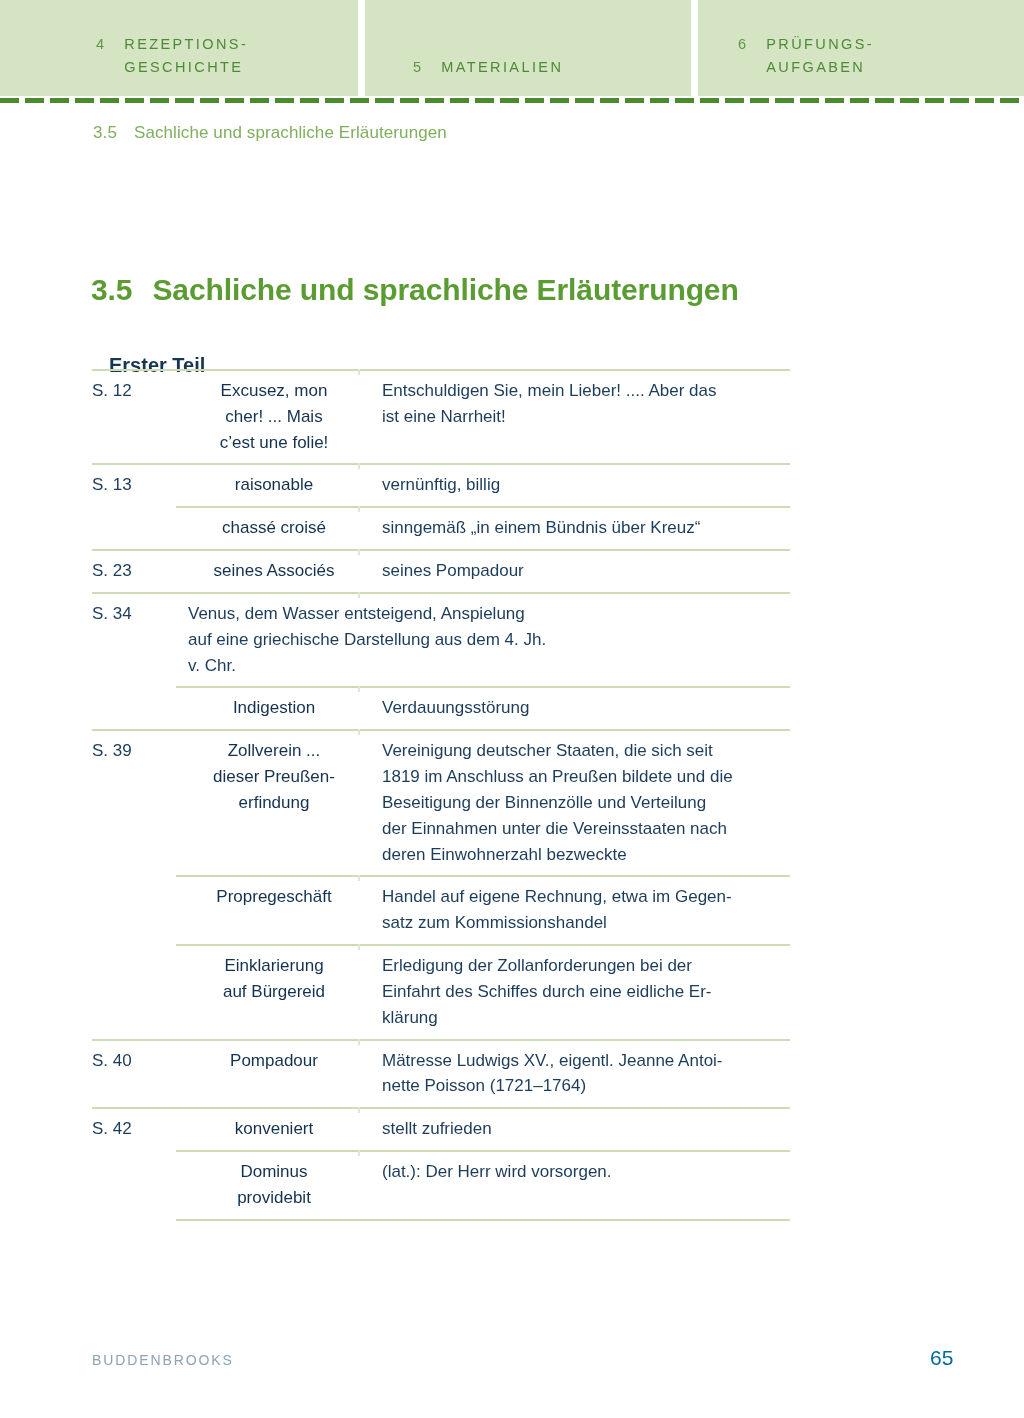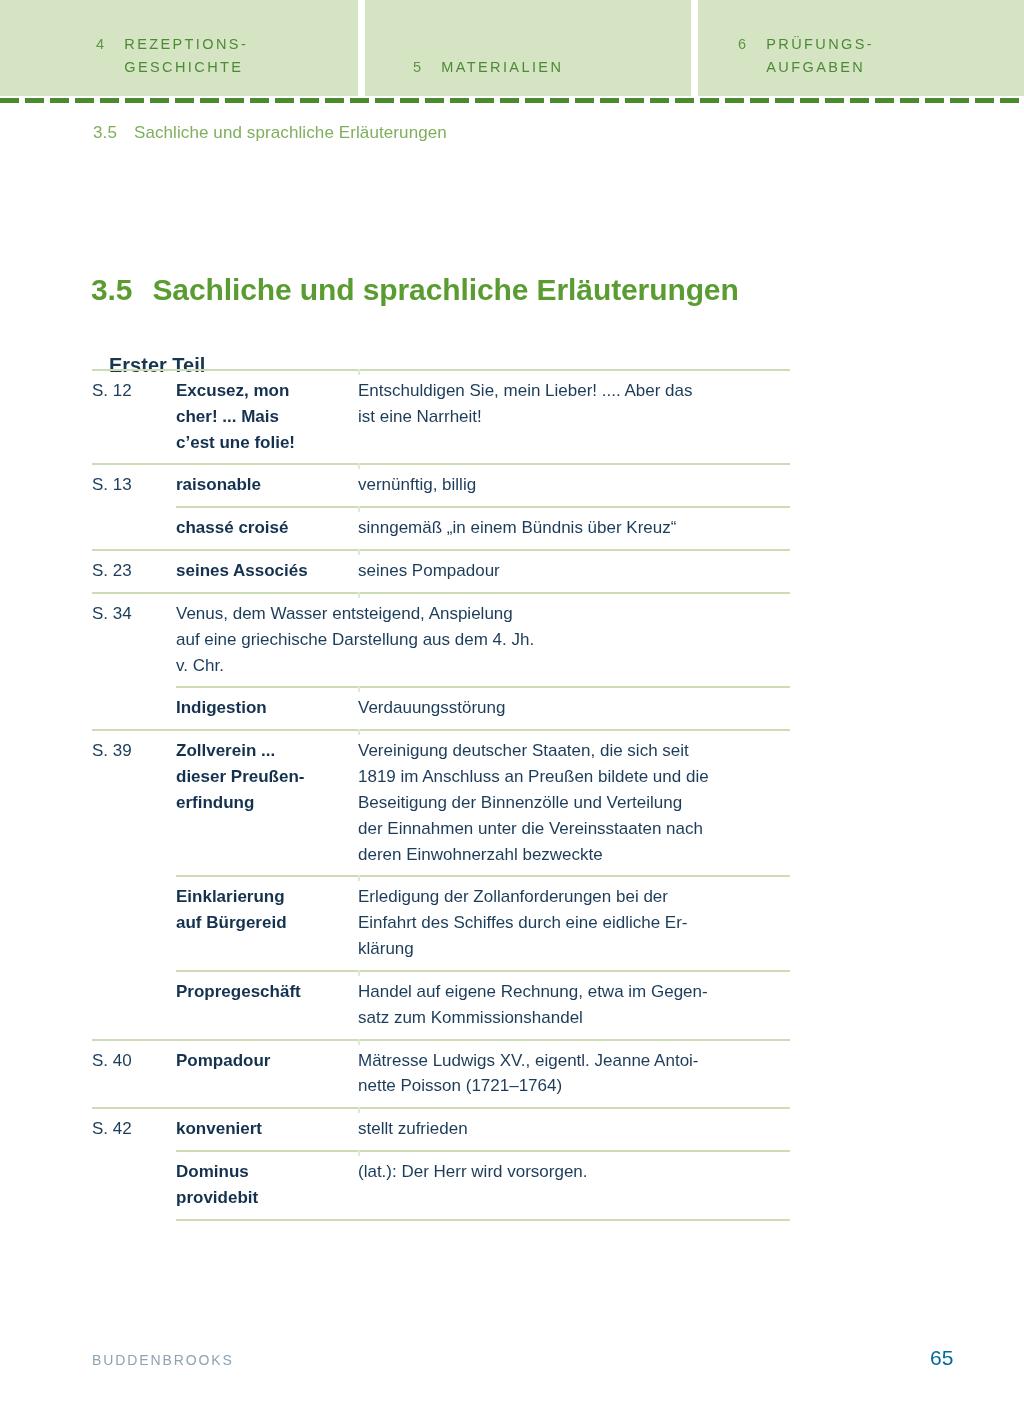--- a/index.html
+++ b/index.html
@@ -111,20 +111,21 @@
     position: absolute;
     top: 369px;
     left: 92px;
     width: 698px;
   }
   .g-row {
     display: flex;
     position: relative;
     padding-top: 9px;
     padding-bottom: 8px;
+    gap: 12px;
   }
   
   .g-row.rule-full::before {
     content: "";
     position: absolute;
     top: 0; left: 0;
     width: 698px;
     height: 2px;
     background: #cddcb4;
   }
@@ -159,25 +160,26 @@
     color: #1c3c5a;
     font-size: 17px;
     line-height: 1.52;
     box-sizing: border-box;
   }
   .g-term {
     width: 182px;
     flex: 0 0 182px;
     color: #14324f;
     font-size: 17px;
-    font-weight: bold;
+    font-weight: normal;
     line-height: 1.52;
     white-space: pre-line;
     box-sizing: border-box;
     padding-right: 10px;
+    text-align: center;
   }
   .g-def {
     flex: 1 1 auto;
     color: #1c3c5a;
     font-size: 17px;
     line-height: 1.52;
     white-space: pre-line;
     box-sizing: border-box;
   }
 
@@ -279,32 +281,32 @@
 dieser Preußen-
 erfindung</div>
       <div class="g-def">Vereinigung deutscher Staaten, die sich seit
 1819 im Anschluss an Preußen bildete und die
 Beseitigung der Binnenzölle und Verteilung
 der Einnahmen unter die Vereinsstaaten nach
 deren Einwohnerzahl bezweckte</div>
     </div>
     <div class="g-row rule-part">
       <div class="g-page"></div>
+      <div class="g-term">Propregeschäft</div>
+      <div class="g-def">Handel auf eigene Rechnung, etwa im Gegen-
+satz zum Kommissionshandel</div>
+    </div>
+    <div class="g-row rule-part">
+      <div class="g-page"></div>
       <div class="g-term">Einklarierung
 auf Bürgereid</div>
       <div class="g-def">Erledigung der Zollanforderungen bei der
 Einfahrt des Schiffes durch eine eidliche Er-
 klärung</div>
     </div>
-    <div class="g-row rule-part">
-      <div class="g-page"></div>
-      <div class="g-term">Propregeschäft</div>
-      <div class="g-def">Handel auf eigene Rechnung, etwa im Gegen-
-satz zum Kommissionshandel</div>
-    </div>
     <div class="g-row rule-full">
       <div class="g-page">S. 40</div>
       <div class="g-term">Pompadour</div>
       <div class="g-def">Mätresse Ludwigs XV., eigentl. Jeanne Antoi-
 nette Poisson (1721–1764)</div>
     </div>
     <div class="g-row rule-full">
       <div class="g-page">S. 42</div>
       <div class="g-term">konveniert</div>
       <div class="g-def">stellt zufrieden</div>

